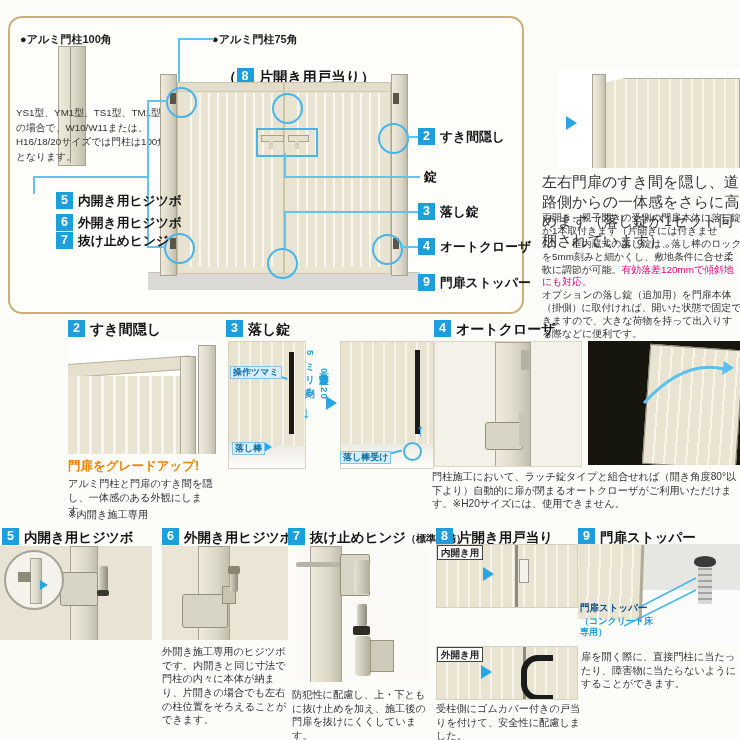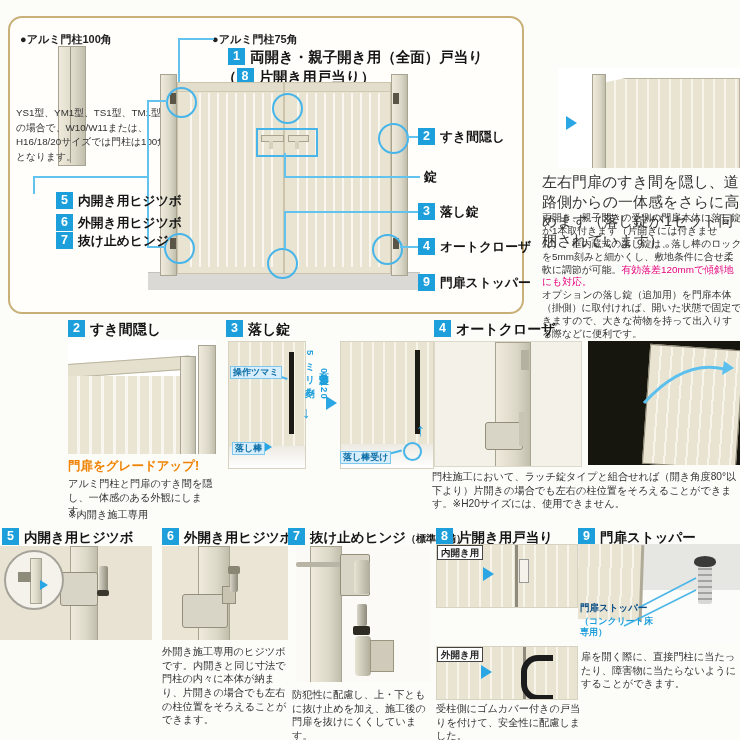--- a/index.html
+++ b/index.html
@@ -51,23 +51,20 @@
 
   <div class="abs post" style="left:58px;top:46px;width:26px;height:118px;"></div>
   <div class="abs" style="left:70px;top:47px;width:1px;height:116px;background:#9b9785;"></div>
 
   <div class="abs note" style="left:16px;top:106px;width:152px;">YS1型、YM1型、TS1型、TM1型の場合で、W10/W11または、H16/18/20サイズでは門柱は100角となります。</div>
 
   <div class="abs bullet-label" style="left:212px;top:32px;">●アルミ門柱75角</div>
   <div class="ln" style="left:178px;top:38px;width:36px;height:2px;"></div>
   <div class="ln" style="left:178px;top:38px;width:2px;height:49px;"></div>
 
-  <div class="abs h-main" style="left:228px;top:48px;">
-    <span class="badge">1</span><span>両開き・親子開き用（全面）戸当り</span>
-  </div>
   <div class="abs h-main" style="left:222px;top:68px;">
     <span>（</span><span class="badge">8</span><span>片開き用戸当り）</span>
   </div>
   <div class="ln" style="left:237px;top:88px;width:2px;height:20px;"></div>
   <div class="ln" style="left:237px;top:106px;width:37px;height:2px;"></div>
 
   <div class="abs" style="left:148px;top:272px;width:272px;height:17px;background:#dad9d5;border-top:1px solid #c2c1bd;"></div>
   <div class="post" style="left:160px;top:74px;width:15px;height:200px;"></div>
   <div class="post" style="left:391px;top:74px;width:15px;height:200px;"></div>
   <div class="panel" style="left:177px;top:82px;width:105px;height:190px;">
@@ -191,21 +188,21 @@
     <div class="device" style="left:50px;top:80px;width:36px;height:26px;"></div>
     <div class="abs" style="left:84px;top:70px;width:6px;height:34px;background:#c9c5b5;"></div>
   </div>
   <div class="imgbox" style="left:588px;top:341px;width:152px;height:124px;background:#16150e;">
     <div class="abs stripebg" style="left:58px;top:6px;width:92px;height:118px;border:1px solid #8a8570;transform:rotate(4deg);"></div>
     <svg style="position:absolute;left:48px;top:10px;" width="100" height="60" viewBox="0 0 100 60">
       <path d="M8,52 Q48,8 88,18" stroke="#5bc0ee" stroke-width="3" fill="none"></path>
       <polygon points="88,10 98,17 86,24" fill="#5bc0ee"></polygon>
     </svg>
   </div>
-  <div class="abs desc" style="left:432px;top:470px;width:306px;">門柱施工において、ラッチ錠タイプと組合せれば（開き角度80°以下より）片開きの場合でも左右の柱位置をそろえることができます。※H20サイズには、使用できません。</div>
+  <div class="abs desc" style="left:432px;top:470px;width:306px;">門柱施工において、ラッチ錠タイプと組合せれば（開き角度80°以下より）自動的に扉が閉まるオートクローザがご利用いただけます。※H20サイズには、使用できません。</div>
 
   <div class="abs h-sec" style="left:2px;top:528px;font-size:13.5px;">
     <span class="badge">5</span><span>内開き用ヒジツボ</span>
   </div>
   <div class="imgbox" style="left:0px;top:546px;width:152px;height:94px;background:#e8e3d2;">
     <div class="post" style="left:70px;top:0px;width:26px;height:94px;"></div>
     <div class="device" style="left:60px;top:26px;width:36px;height:32px;"></div>
     <div class="pin" style="left:99px;top:20px;width:9px;height:26px;"></div>
     <div class="abs" style="left:97px;top:44px;width:12px;height:6px;background:#3a382e;border-radius:2px;"></div>
     <div class="abs" style="left:4px;top:4px;width:56px;height:56px;border:2px solid #a5a29a;border-radius:50%;background:#f4f2ea;overflow:hidden;">

